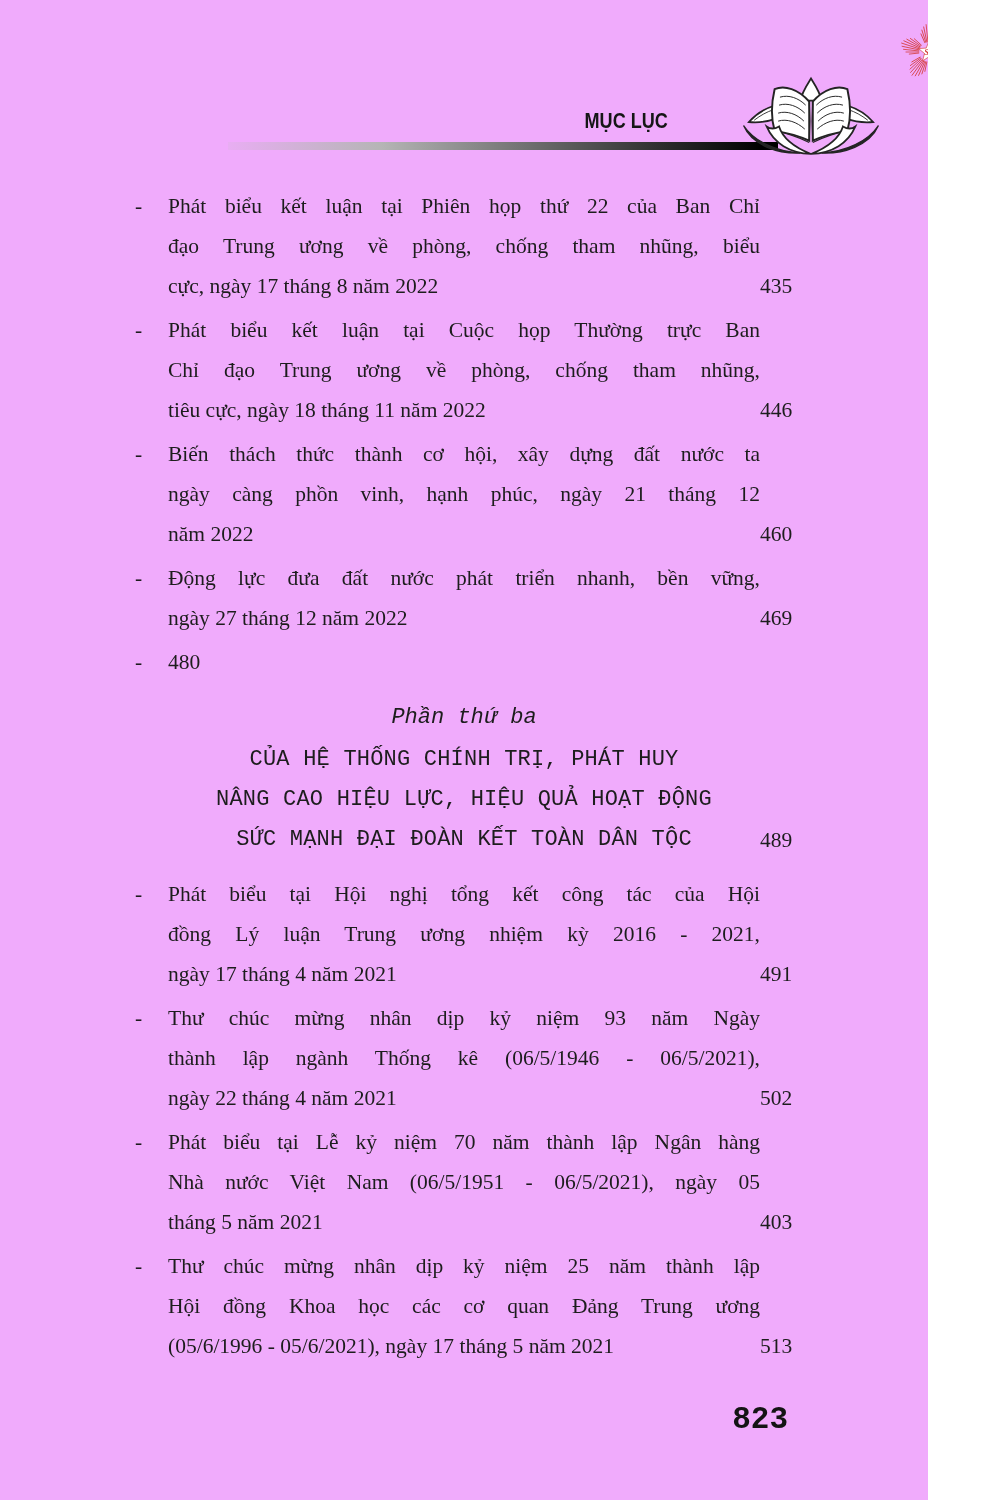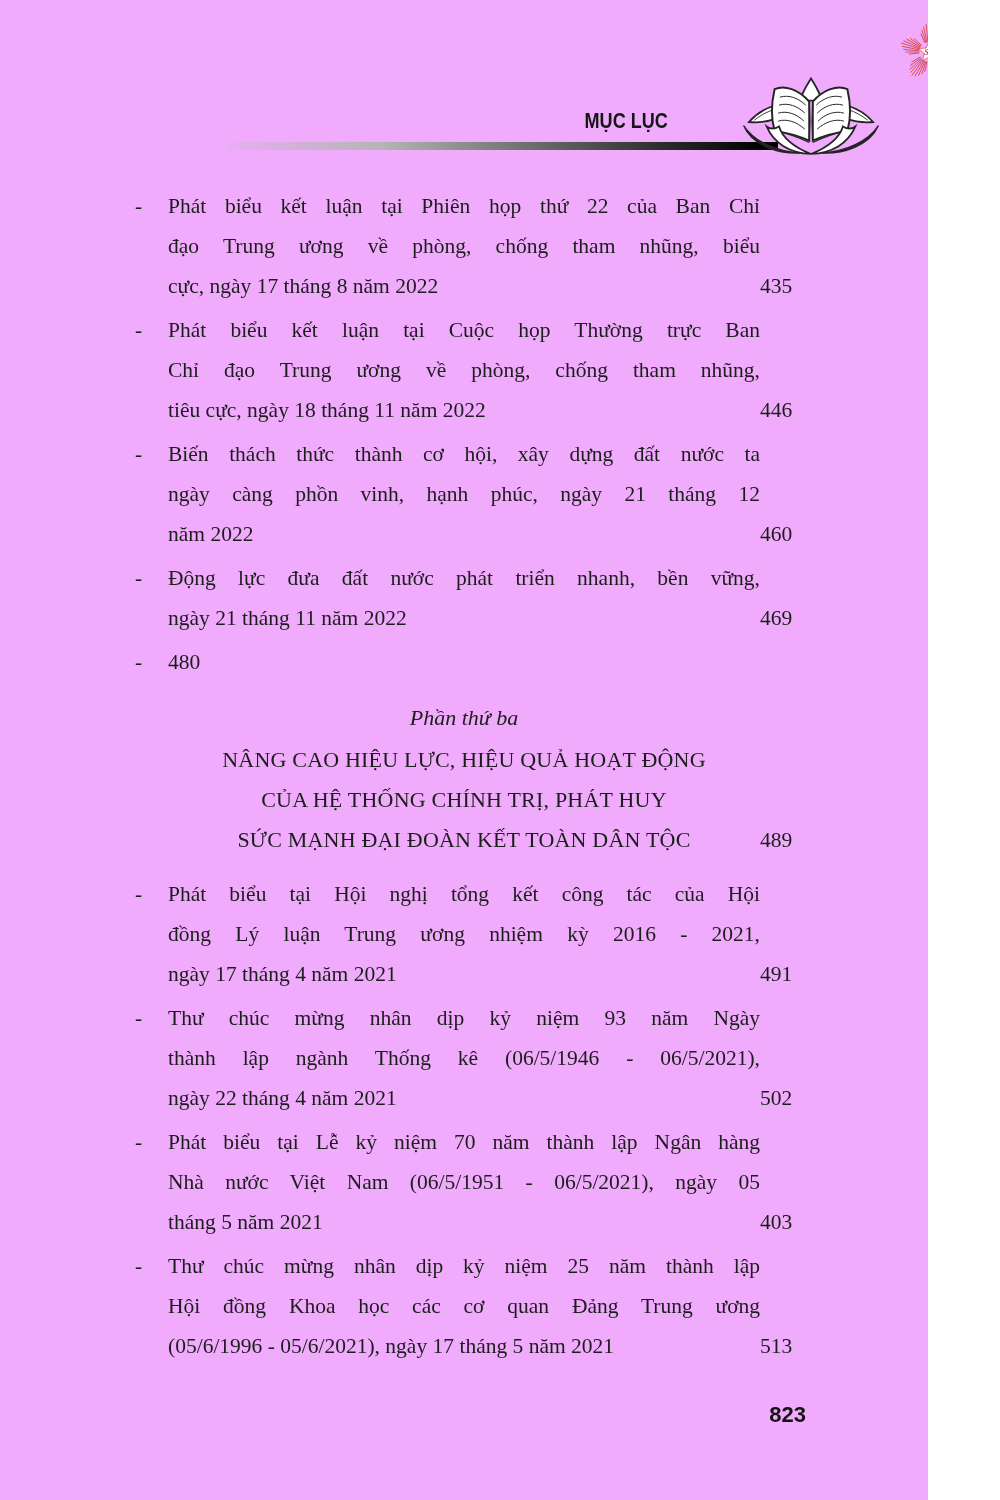--- a/index.html
+++ b/index.html
@@ -23,27 +23,27 @@
   .lotus{position:absolute;left:740px;top:76px;width:142px;height:92px;}
   
   #toc{position:absolute;left:135px;top:186px;width:731px;font-size:21.5px;line-height:40px;}
   .row{display:flex;align-items:stretch;margin-bottom:4px;}
   .dash{width:33px;flex:none;}
   .txt{width:592px;flex:none;}
   .jl{text-align:justify;text-align-last:justify;-moz-text-align-last:justify;}
   .ll{text-align:left;}
   .pg{flex:1;display:flex;align-items:flex-end;}
   .section{margin-top:14px;margin-bottom:14px;}
-  .section .txt{text-align:center;}
+  .section .txt{text-align:center;font-family:Liberation Mono, monospace;}
   .sub{font-style:italic;font-size:22px;line-height:44px;}
   .cap{font-size:22px;line-height:40px;letter-spacing:0.2px;}
   
   .folio{
-    position:absolute;right:122px;top:1402px;
-    font-family:Liberation Sans, sans-serif;font-weight:bold;font-size:22px;color:#141414;
+    position:absolute;right:140px;top:1402px;
+    font-family:Liberation Mono, monospace;font-weight:bold;font-size:31px;color:#141414;
   }
 </style>
 </head>
 <body>
 
 <div id="page">
 
   <div class="logo">
     <svg viewBox="0 0 100 100" width="64" height="64">
       <g id="fanA" stroke="#d43a35" stroke-width="1.2" stroke-linecap="round">
@@ -120,38 +120,38 @@
           <div class="ll">năm 2022</div>
         </div>
         <div class="pg">
           <span>460</span>
         </div>
       </div>
       <div class="row">
         <span class="dash">-</span>
         <div class="txt">
           <div class="jl">Động lực đưa đất nước phát triển nhanh, bền vững,</div>
-          <div class="ll">ngày 21 tháng 11 năm 2022</div>
+          <div class="ll">ngày 27 tháng 12 năm 2022</div>
         </div>
         <div class="pg">
           <span>469</span>
         </div>
       </div>
       <div class="row">
         <span class="dash">-</span>
         <div class="pg">
           <span>480</span>
         </div>
       </div>
       <div class="row section">
         <span class="dash"></span>
         <div class="txt">
           <div class="sub">Phần thứ ba</div>
+          <div class="cap">CỦA HỆ THỐNG CHÍNH TRỊ, PHÁT HUY</div>
           <div class="cap">NÂNG CAO HIỆU LỰC, HIỆU QUẢ HOẠT ĐỘNG</div>
-          <div class="cap">CỦA HỆ THỐNG CHÍNH TRỊ, PHÁT HUY</div>
           <div class="cap">SỨC MẠNH ĐẠI ĐOÀN KẾT TOÀN DÂN TỘC</div>
         </div>
         <div class="pg">
           <span>489</span>
         </div>
       </div>
       <div class="row">
         <span class="dash">-</span>
         <div class="txt">
           <div class="jl">Phát biểu tại Hội nghị tổng kết công tác của Hội</div>

